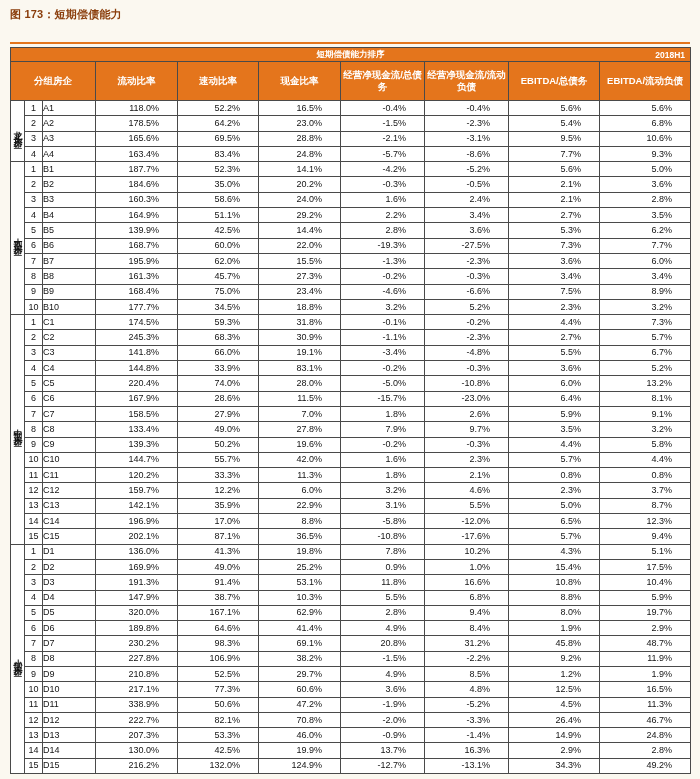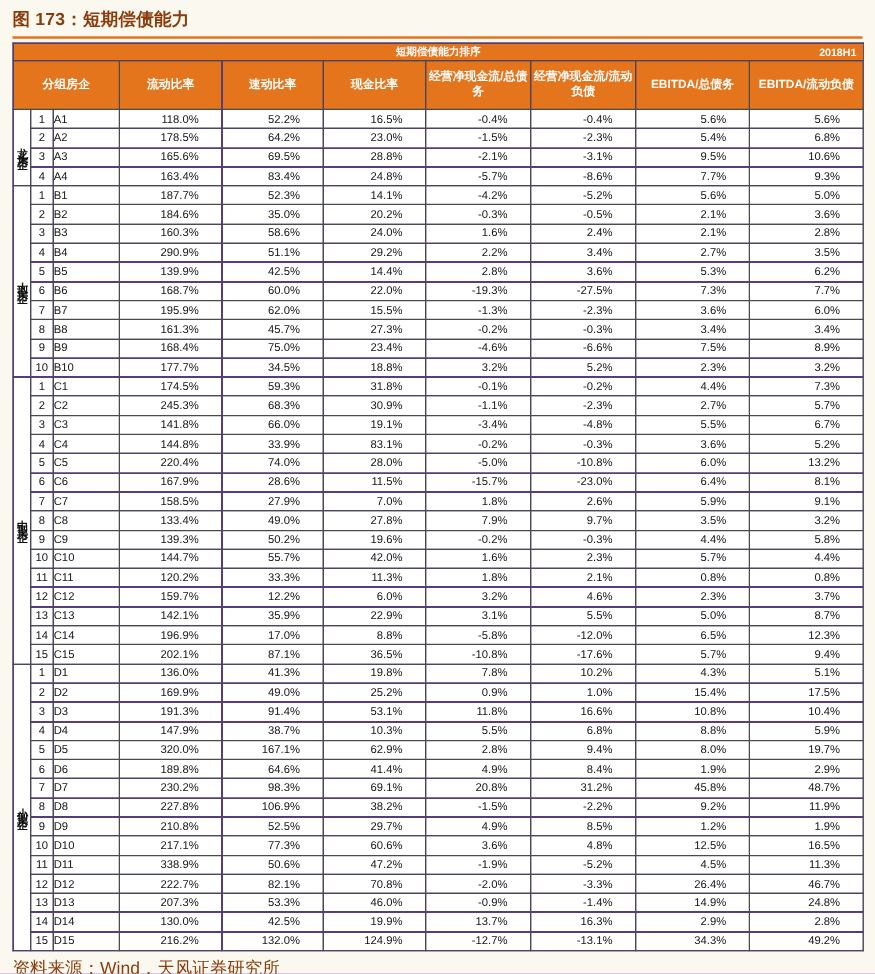--- a/index.html
+++ b/index.html
@@ -4,27 +4,27 @@
 <style>
   html, body { margin:0; padding:0; }
   body {
     width:700px; height:779px;
     background:#FBF8F0;
     font-family:"Liberation Sans","DejaVu Sans",sans-serif;
     overflow:hidden;
   }
   .page { padding:5px 10px 0 10px; }
   .fig-title {
-    color:#8A3D0B; font-weight:bold; font-size:14px;
-    padding:2px 0 4px 0; letter-spacing:0.2px;
+    color:#8A3D0B; font-weight:bold; font-size:11px;
+    padding:2px 0 20px 0; letter-spacing:0.2px;
   }
   .title-rule { height:2px; background:#E4751C; margin-bottom:3px; }
   table.solvency {
     border-collapse:collapse; table-layout:fixed;
-    width:680px; background:#6d28d9;
+    width:680px; background:#fef9c3;
   }
   table.solvency th, table.solvency td {
     border:1px solid #4A4A4A; overflow:hidden; white-space:normal;
   }
   thead th { background:#E4751C; color:#FFFFFF; font-weight:bold; }
   tr.top-row th { height:13px; font-size:8.5px; position:relative; text-align:center; padding:0; }
   .top-period { position:absolute; right:5px; top:50%; transform:translateY(-50%); font-size:8.5px; }
   tr.col-row th { height:36px; font-size:9.5px; text-align:center; padding:1px 2px; line-height:1.25; }
   tbody td { font-size:9px; height:14.3px; line-height:1; padding:0; color:#141414; background:#FFFFFF; }
   td.no-cell { text-align:center; }
@@ -152,21 +152,21 @@
           <td class="val-cell">58.6%</td>
           <td class="val-cell">24.0%</td>
           <td class="val-cell">1.6%</td>
           <td class="val-cell">2.4%</td>
           <td class="val-cell">2.1%</td>
           <td class="val-cell">2.8%</td>
         </tr>
         <tr>
           <td class="no-cell">4</td>
           <td class="code-cell">B4</td>
-          <td class="val-cell">290.9%</td>
+          <td class="val-cell">164.9%</td>
           <td class="val-cell">51.1%</td>
           <td class="val-cell">29.2%</td>
           <td class="val-cell">2.2%</td>
           <td class="val-cell">3.4%</td>
           <td class="val-cell">2.7%</td>
           <td class="val-cell">3.5%</td>
         </tr>
         <tr>
           <td class="no-cell">5</td>
           <td class="code-cell">B5</td>

